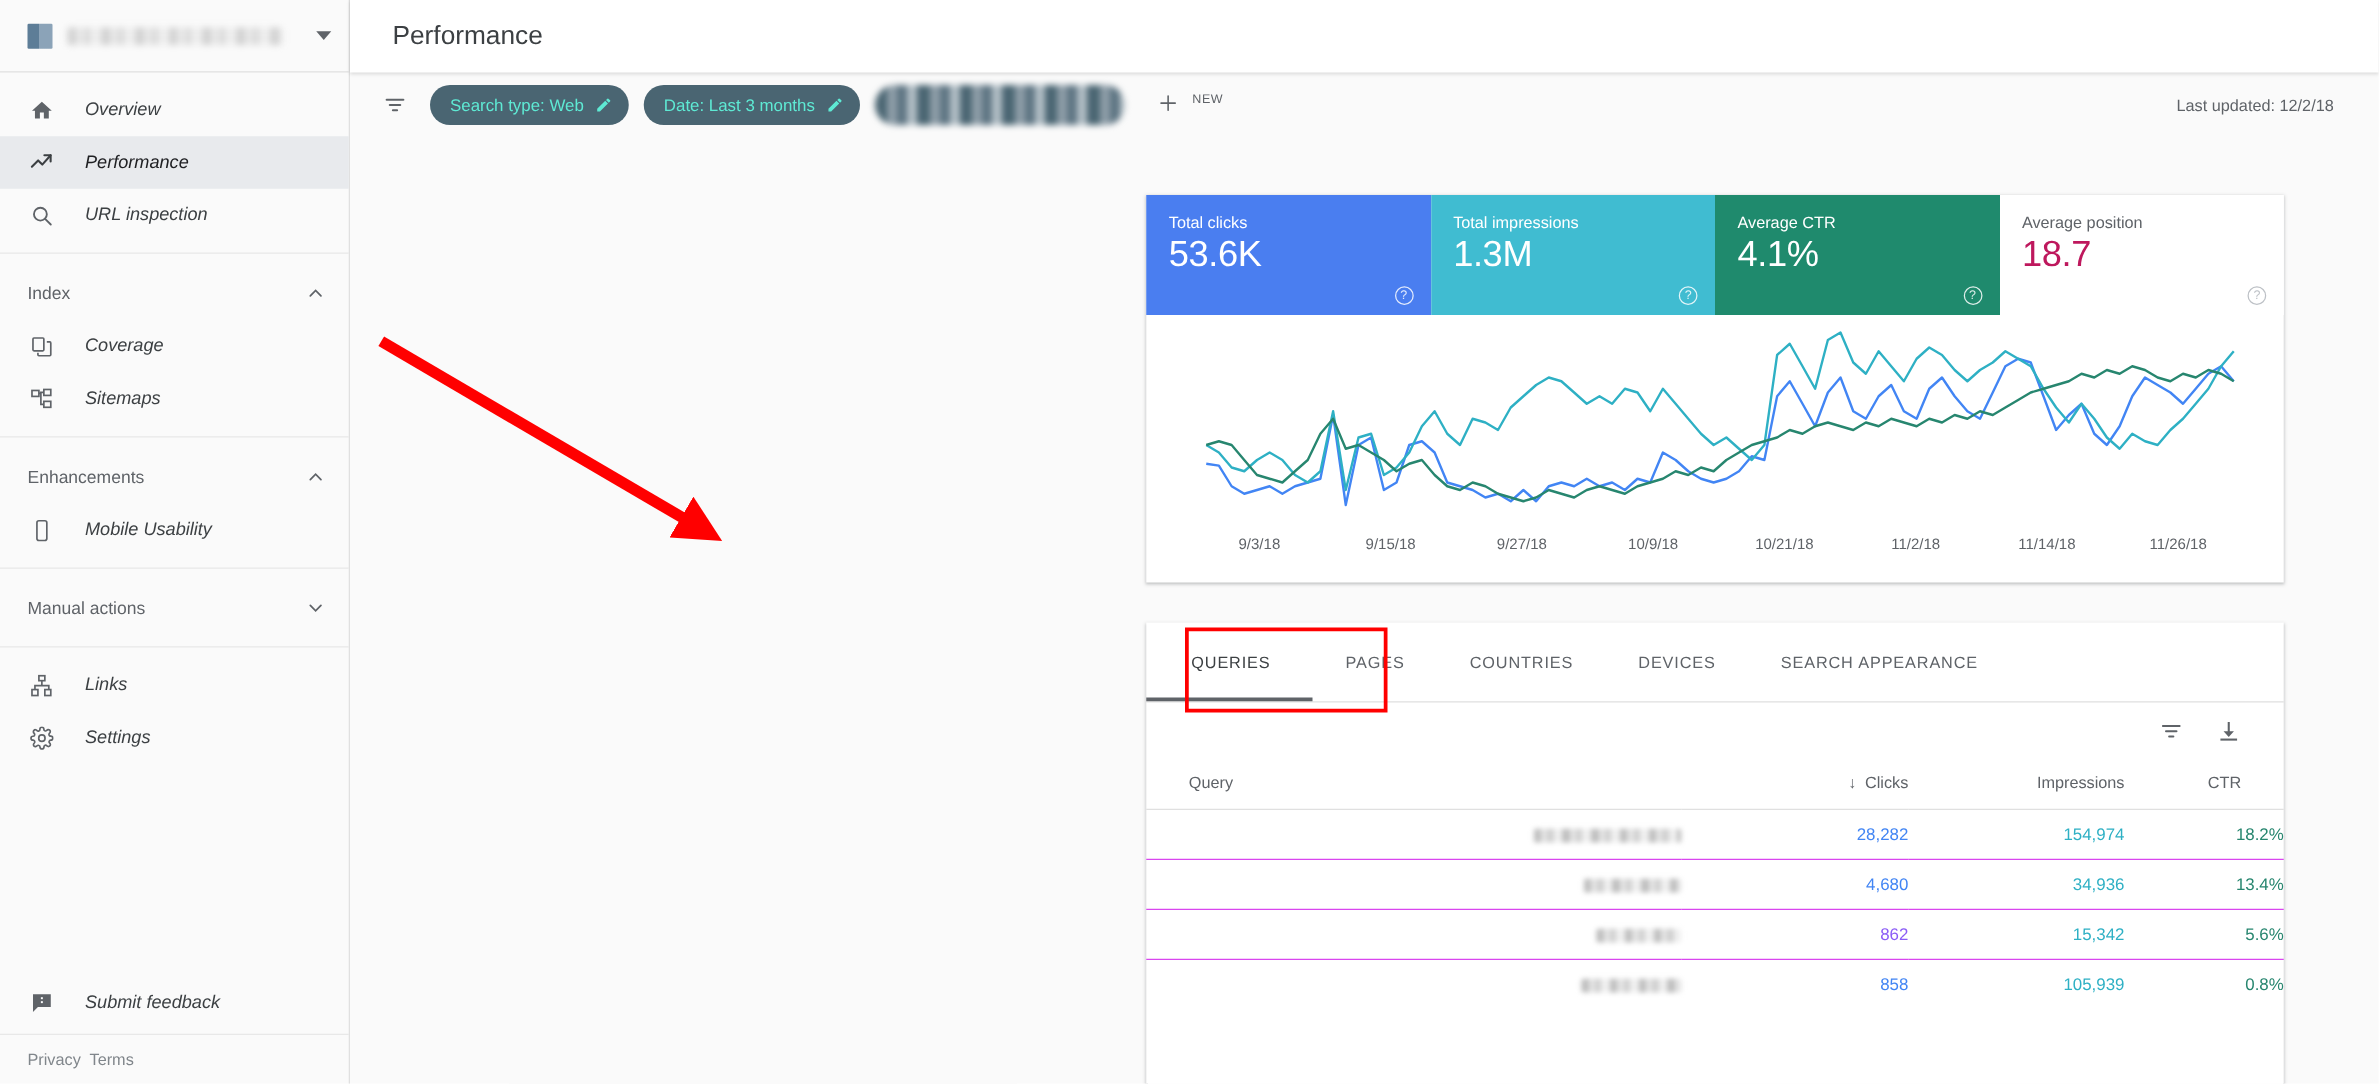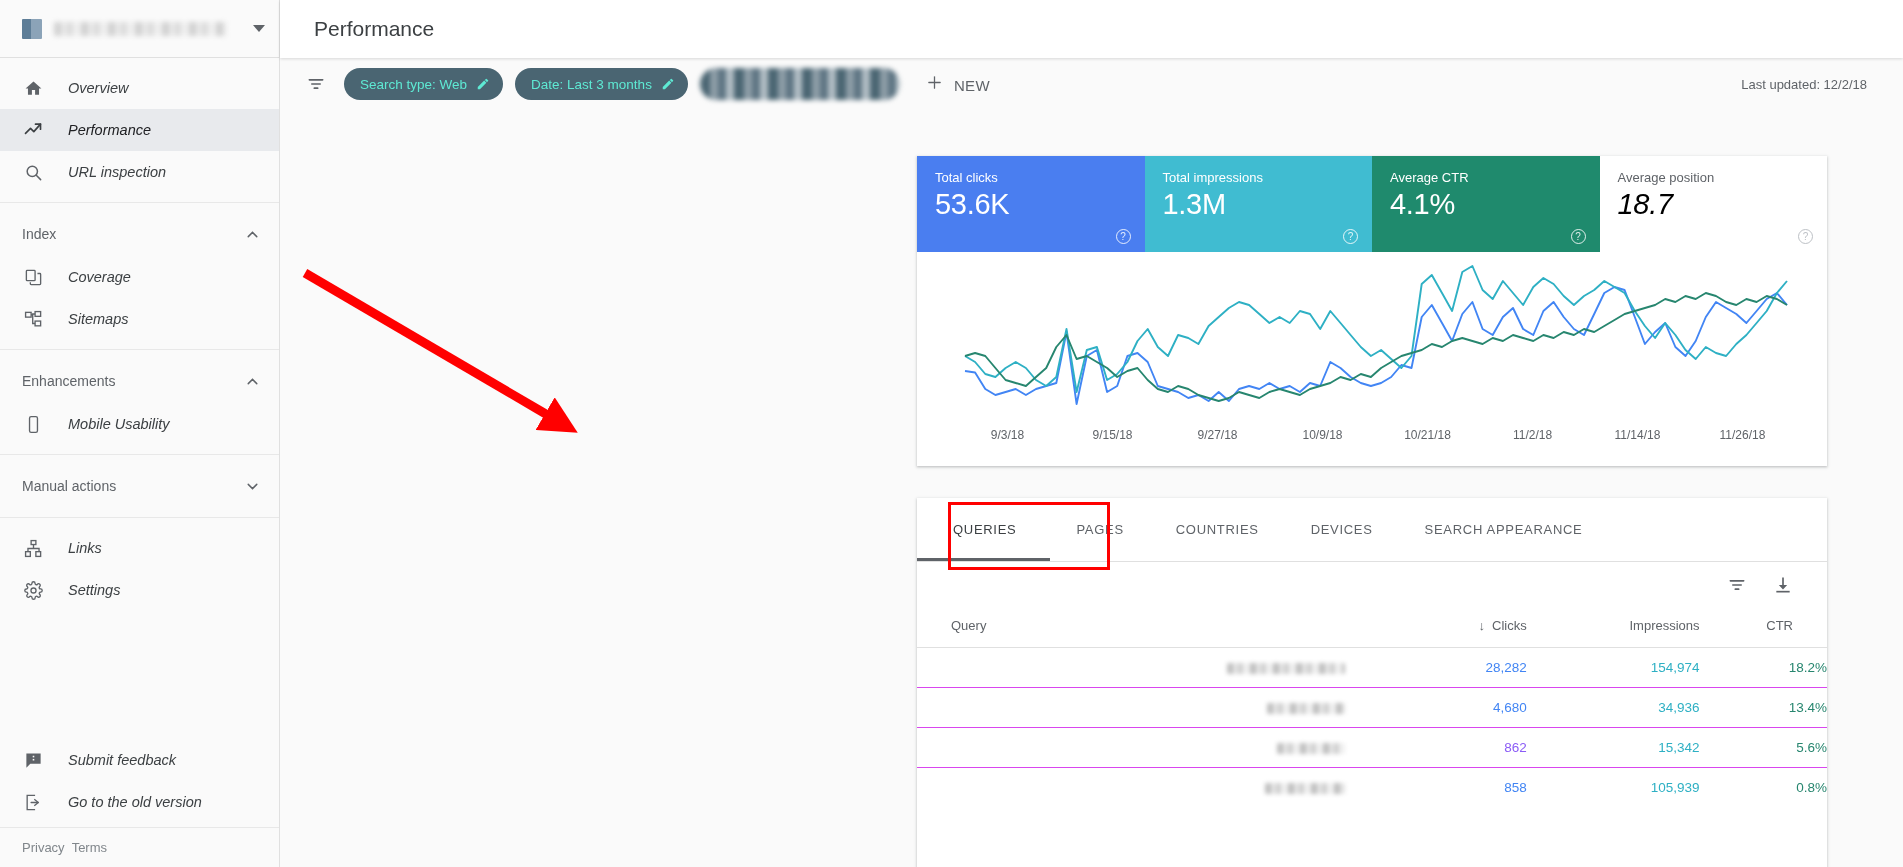--- a/index.html
+++ b/index.html
@@ -95,22 +95,22 @@
     font-size: 13.5px; margin-right: 12px; cursor: pointer; white-space: nowrap;
   }
   .chip-pencil { margin-left: 9px; display: flex; }
   .chip-blur {
     width: 200px; height: 32px; border-radius: 16px;
     background: repeating-linear-gradient(90deg,
       #4a6572 0 10px, #8e9ea8 10px 18px, #5d7482 18px 26px, #b3bfc6 26px 34px);
     filter: blur(2.6px); margin-right: 18px;
   }
   .new-btn {
-    display: inline-flex; align-items: flex-end; gap: 11px;
-    color: #5f6368; font-size: 15px; letter-spacing: 0.4px;
+    display: inline-flex; align-items: flex-start; gap: 11px;
+    color: #5f6368; font-size: 10px; letter-spacing: 0.4px;
     cursor: pointer; padding: 6px 8px;
   }
   .last-updated {
     margin-left: auto; font-size: 13px; color: #5f6368; padding-right: 10px;
   }
 
   .content { flex: 1 1 auto; position: relative; overflow: hidden; }
   .card {
     position: absolute; background: #fff;
     box-shadow: 0 1px 2px rgba(60,64,67,0.22), 0 1px 3px 1px rgba(60,64,67,0.10);
@@ -119,21 +119,21 @@
   
   .chart-card { left: 637px; top: 46px; width: 910px; height: 310px; }
   .metrics { display: flex; height: 96px; }
   .metric {
     flex: 1 1 0; padding: 14px 18px 0 18px; position: relative; cursor: pointer;
   }
   .metric-label { font-size: 13px; margin-bottom: 3px; }
   .metric-value { font-size: 29px; font-weight: 400; letter-spacing: -0.3px; }
   .metric.on .metric-label, .metric.on .metric-value { color: #fff; }
   .metric.off .metric-label { color: #5f6368; }
-  .metric.off .metric-value { color: #000000; font-style: italic; }
+  .metric.off .metric-value { color: #be185d; }
   .help-icon {
     position: absolute; right: 14px; bottom: 8px; width: 15px; height: 15px;
     border-radius: 50%; border: 1.3px solid currentColor;
     font-size: 10px; line-height: 13px; text-align: center; cursor: pointer;
   }
   .metric.on .help-icon { color: rgba(255,255,255,0.85); }
   .metric.off .help-icon { color: #bdc1c6; }
 
   .plot { position: relative; height: 214px; }
   .plot svg { position: absolute; left: 0; top: 0; }
@@ -326,30 +326,20 @@
     <div class="sidebar-bottom">
       <div class="nav-item">
         <span class="nav-icon">
           <svg width="19" height="19" viewBox="0 0 24 24" fill="currentColor">
               <path d="M3 3h18v13H8l-5 5z"></path>
               <rect x="11" y="6" width="2" height="2" fill="#fafafa"></rect>
               <rect x="11" y="10" width="2" height="2" fill="#fafafa"></rect>
             </svg>
         </span>
         <span class="nav-label">Submit feedback</span>
-      </div>
-      <div class="nav-item">
-        <span class="nav-icon">
-          <svg width="19" height="19" viewBox="0 0 24 24" fill="none" stroke="currentColor" stroke-width="1.7">
-              <path d="M14 3H4v18h10"></path>
-              <polyline points="13,8 18,12 13,16" stroke-linejoin="round"></polyline>
-              <line x1="9" y1="12" x2="18" y2="12" stroke-linecap="round"></line>
-            </svg>
-        </span>
-        <span class="nav-label">Go to the old version</span>
       </div>
     </div>
 
     <div class="sidebar-footer">
       <span>Privacy</span>
       <span>Terms</span>
     </div>
   </aside>
 
   <section class="main">

